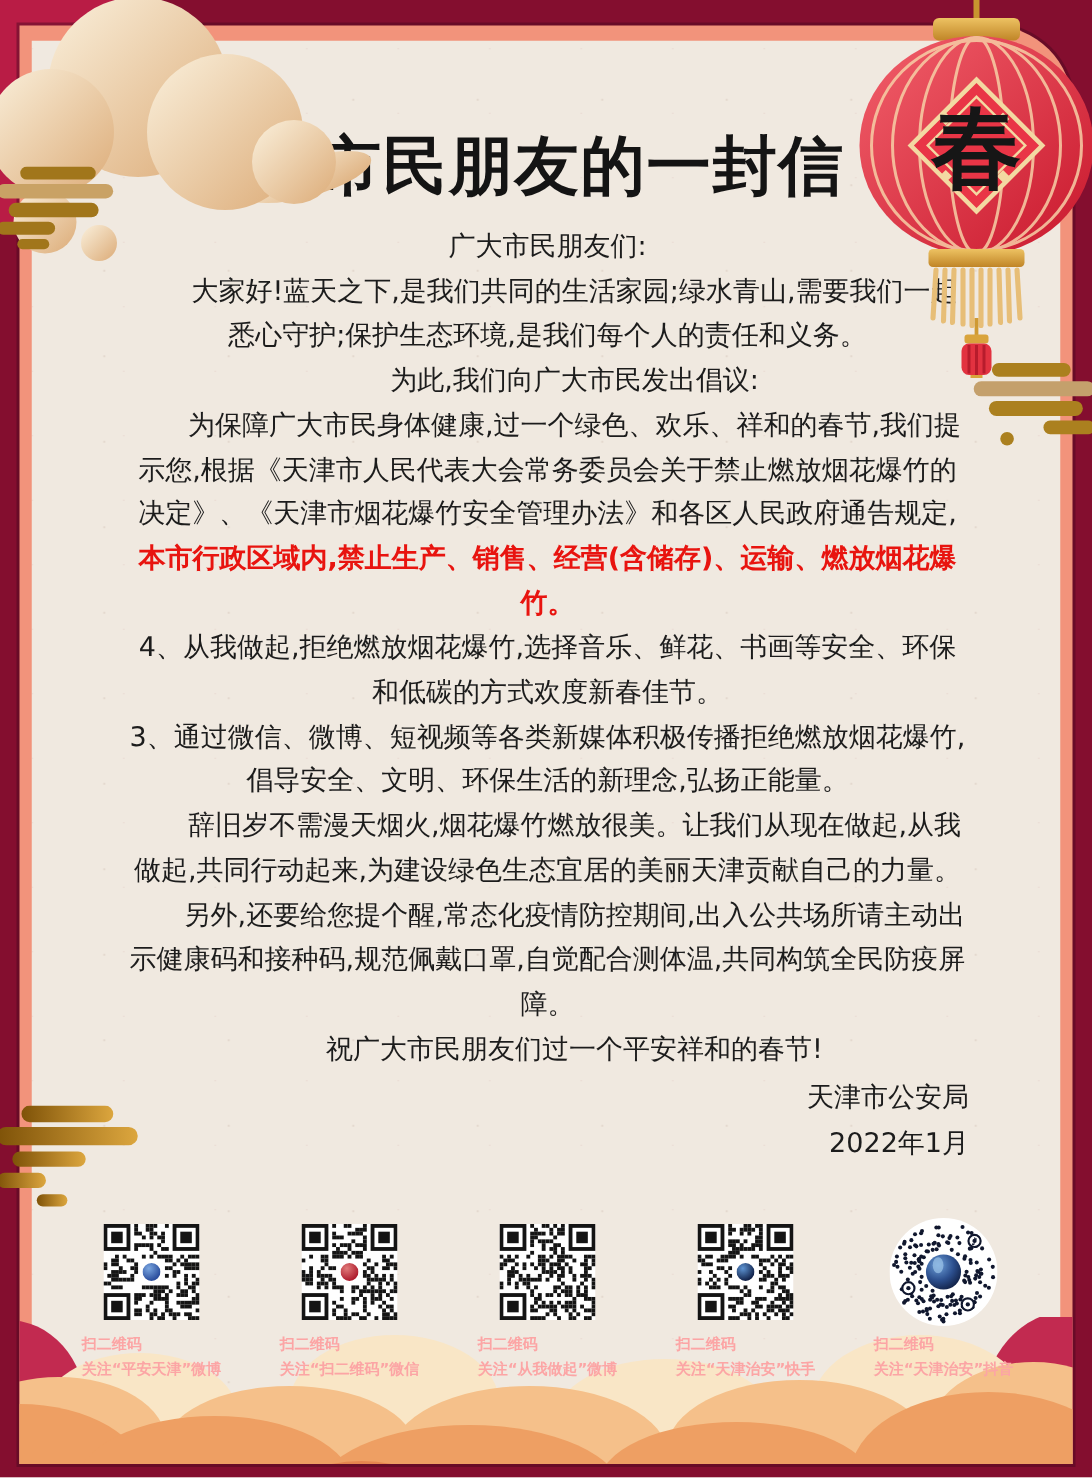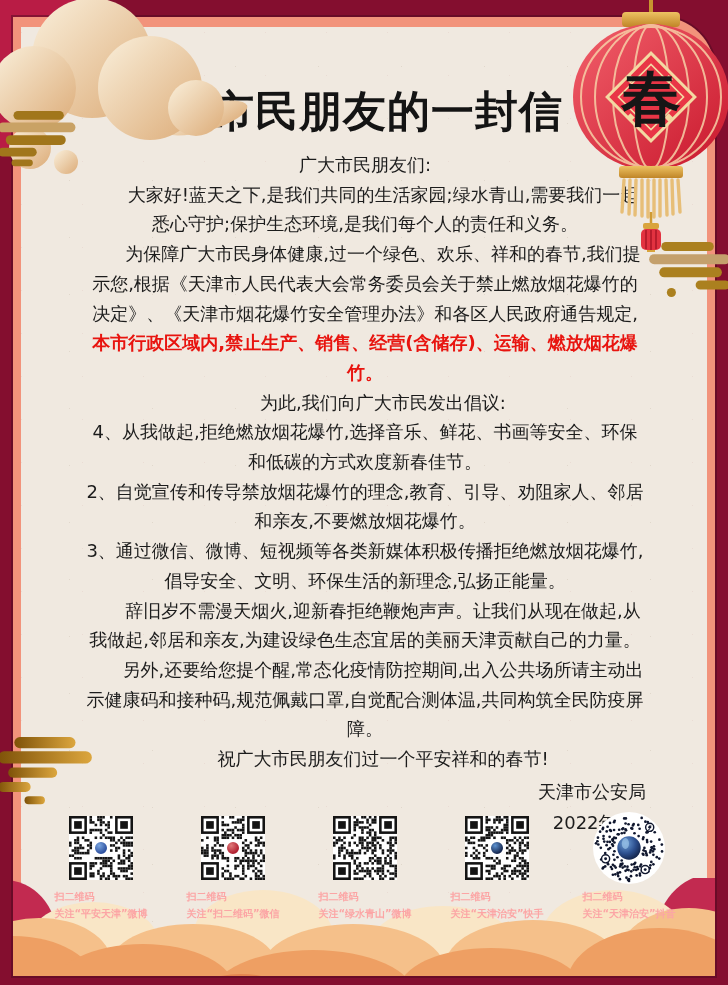--- a/index.html
+++ b/index.html
@@ -87,26 +87,25 @@
 
   <div class="corner-crimson-tl"></div>
   <div class="frame-salmon"></div>
   <div class="paper"></div>
 
   <div class="letter">
     <h1>致市民朋友的一封信</h1>
     <p>广大市民朋友们:</p>
     <div>
         <p class="indent">大家好!蓝天之下,是我们共同的生活家园;绿水青山,需要我们一起悉心守护;保护生态环境,是我们每个人的责任和义务。</p>
+        <p class="indent">为此,我们向广大市民发出倡议:</p>
         <p class="indent">为保障广大市民身体健康,过一个绿色、欢乐、祥和的春节,我们提示您,根据《天津市人民代表大会常务委员会关于禁止燃放烟花爆竹的决定》、《天津市烟花爆竹安全管理办法》和各区人民政府通告规定,<span class="red">本市行政区域内,禁止生产、销售、经营(含储存)、运输、燃放烟花爆竹。</span></p>
-        <p class="indent">为此,我们向广大市民发出倡议:</p>
         <p>4、从我做起,拒绝燃放烟花爆竹,选择音乐、鲜花、书画等安全、环保和低碳的方式欢度新春佳节。</p>
-        <p>2、自觉宣传和传导禁放烟花爆竹的理念,教育、引导、劝阻家人、邻居和亲友,不要燃放烟花爆竹。</p>
         <p>3、通过微信、微博、短视频等各类新媒体积极传播拒绝燃放烟花爆竹,倡导安全、文明、环保生活的新理念,弘扬正能量。</p>
-        <p class="indent">辞旧岁不需漫天烟火,迎新春拒绝鞭炮声声。让我们从现在做起,从我做起,邻居和亲友,为建设绿色生态宜居的美丽天津贡献自己的力量。</p>
+        <p class="indent">辞旧岁不需漫天烟火,烟花爆竹燃放很美。让我们从现在做起,从我做起,共同行动起来,为建设绿色生态宜居的美丽天津贡献自己的力量。</p>
         <p class="indent">另外,还要给您提个醒,常态化疫情防控期间,出入公共场所请主动出示健康码和接种码,规范佩戴口罩,自觉配合测体温,共同构筑全民防疫屏障。</p>
         <p class="indent">祝广大市民朋友们过一个平安祥和的春节!</p>
       </div>
     <div class="signature">
       <div>天津市公安局</div>
       <div>2022年1月</div>
     </div>
   </div>
 
   <div class="qr-row">
@@ -716,21 +715,21 @@
             <rect x="18" y="0" width="7" height="7" fill="#141414"></rect>
             <rect x="19" y="1" width="5" height="5" fill="#ffffff"></rect>
             <rect x="20" y="2" width="3" height="3" fill="#141414"></rect>
             <rect x="0" y="18" width="7" height="7" fill="#141414"></rect>
             <rect x="1" y="19" width="5" height="5" fill="#ffffff"></rect>
             <rect x="2" y="20" width="3" height="3" fill="#141414"></rect>
           </svg>
         </div>
         <div class="qr-caption">
           <div>扫二维码</div>
-          <div>关注“绿水青山”微博</div>
+          <div>关注“从我做起”微博</div>
         </div>
       </div>
       <div class="qr-item">
         <div class="qr-box">
           <svg viewBox="0 0 25 25">
             <rect x="0" y="0" width="25" height="25" fill="#ffffff"></rect>
             <rect x="8" y="0" width="1" height="1" fill="#141414"></rect>
             <rect x="12" y="0" width="1" height="1" fill="#141414"></rect>
             <rect x="13" y="0" width="1" height="1" fill="#141414"></rect>
             <rect x="15" y="0" width="1" height="1" fill="#141414"></rect>

